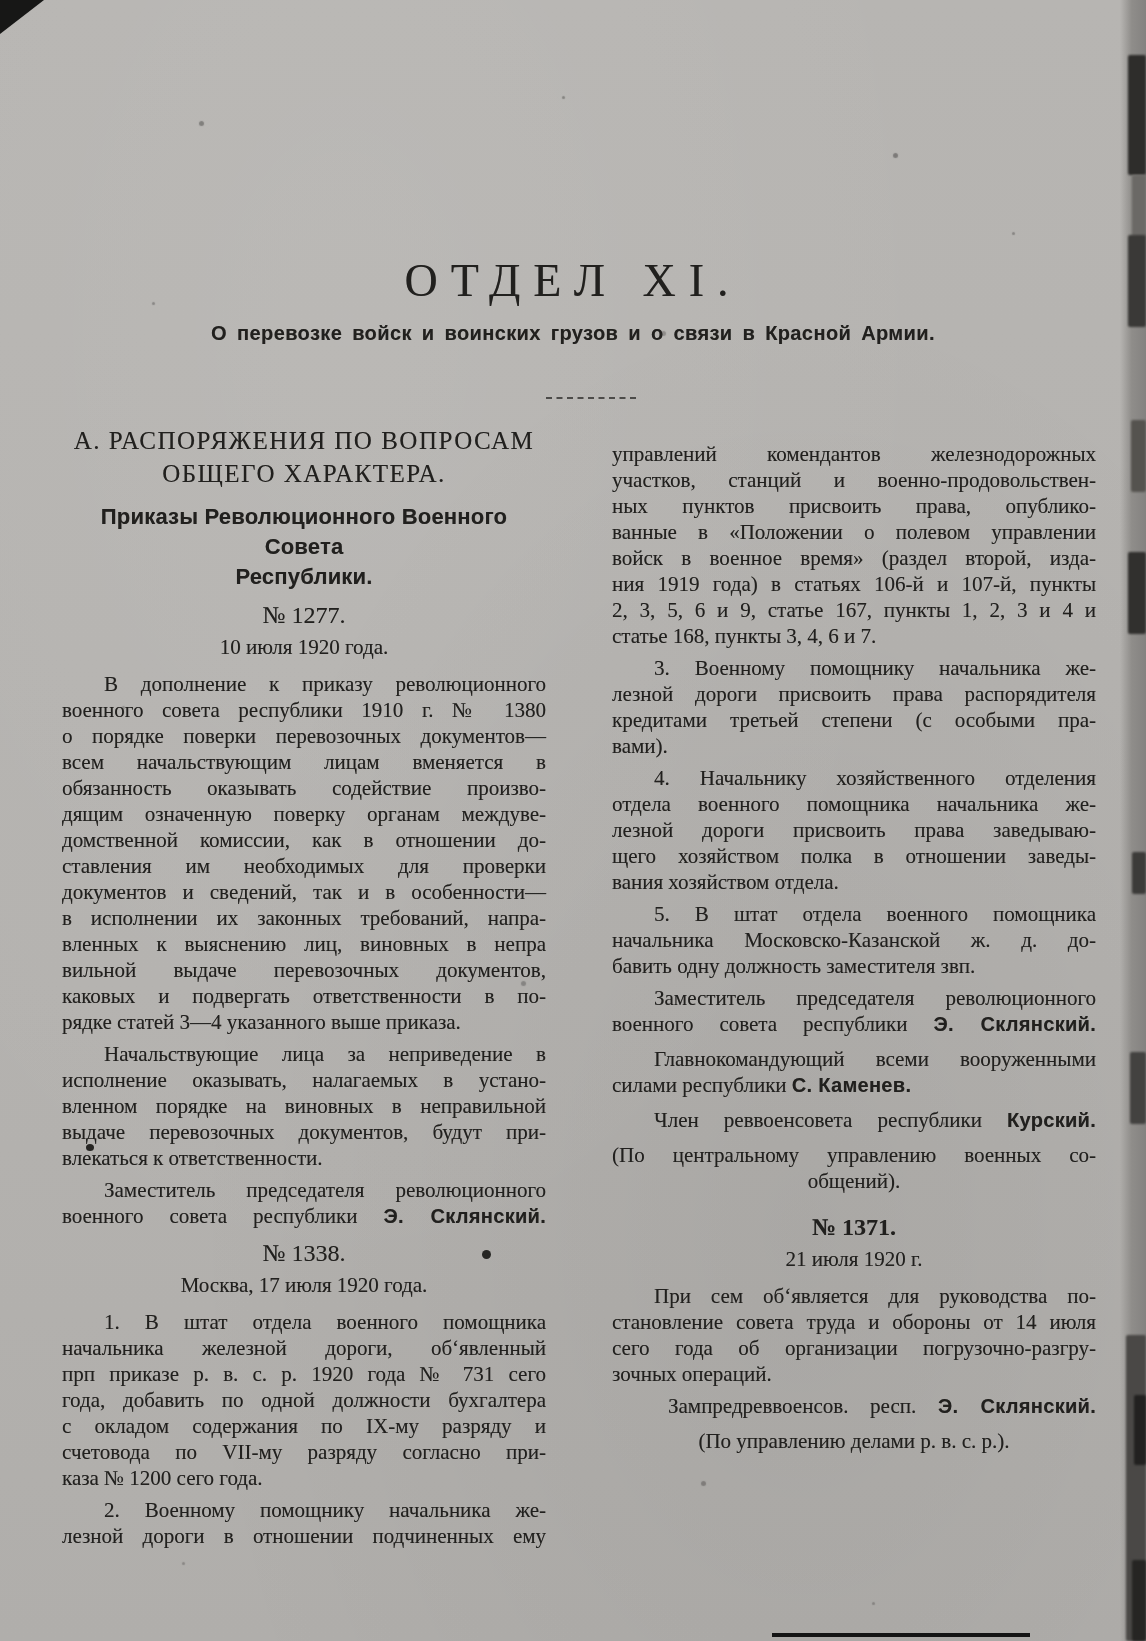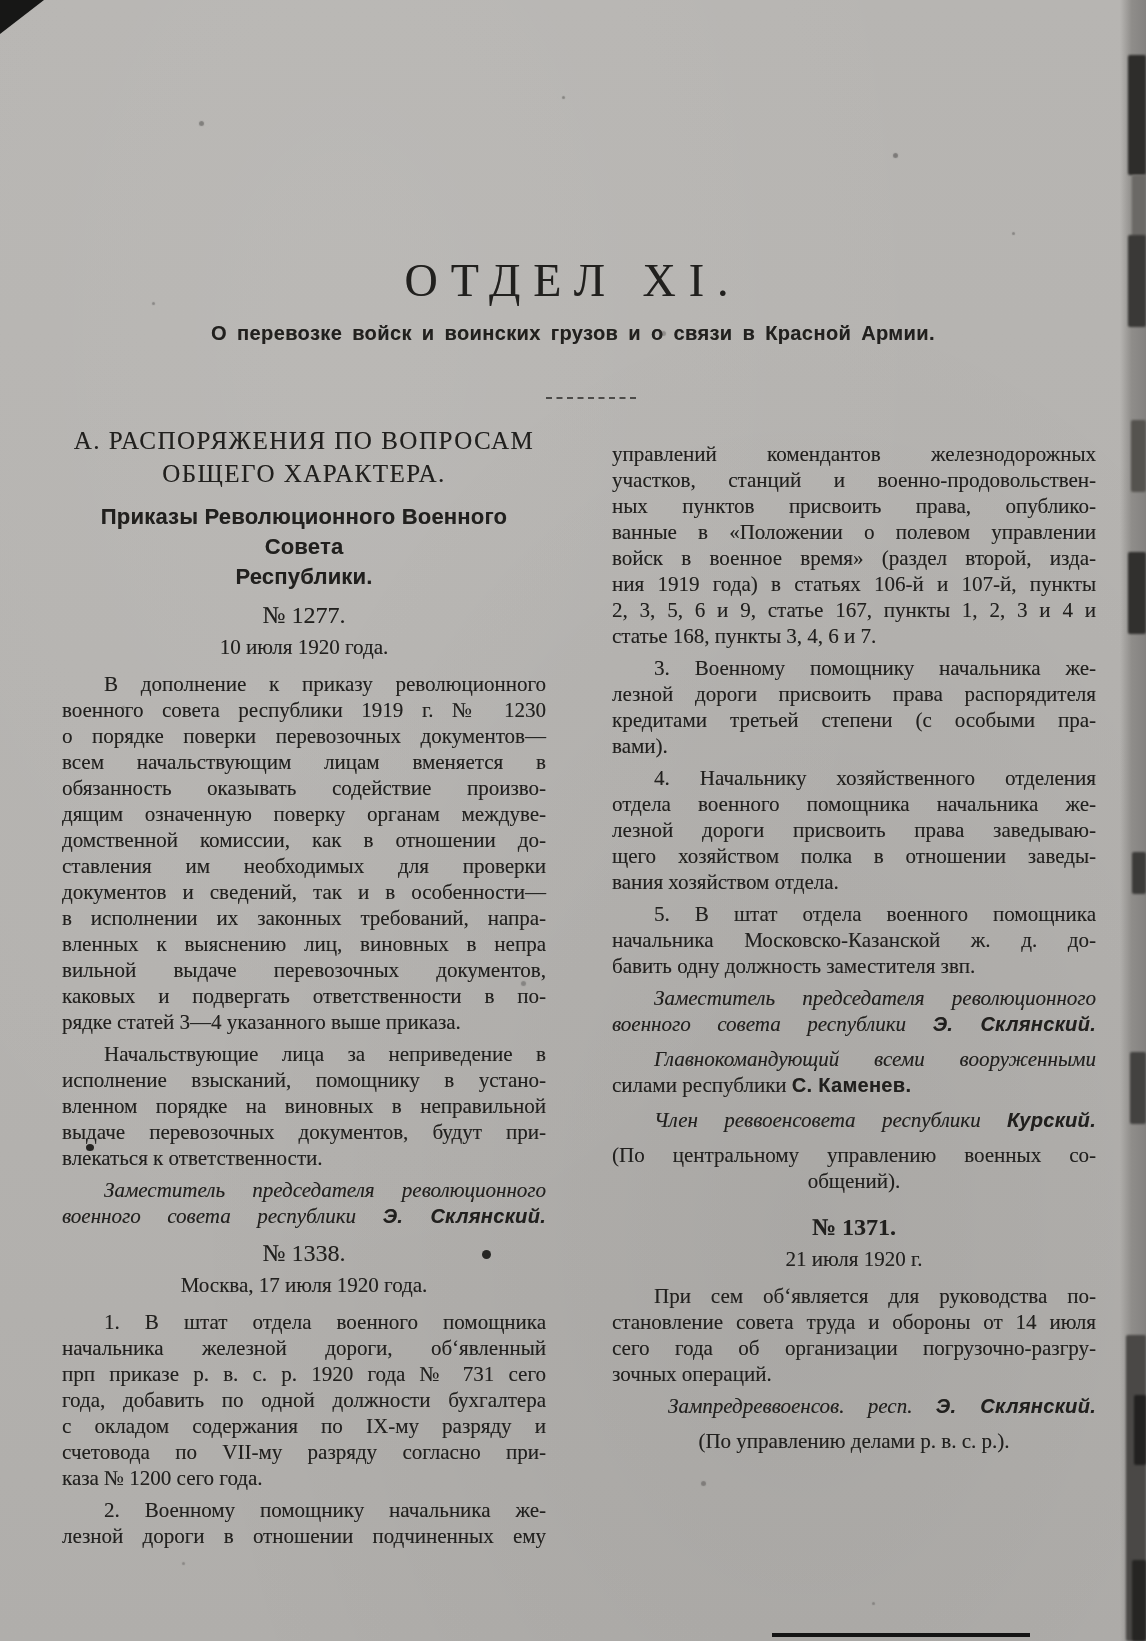--- a/index.html
+++ b/index.html
@@ -31,21 +31,21 @@
   .mt-lg{margin-top:18px;font-weight:bold;}
   .para{margin:0 0 6px;}
   .sig{margin:6px 0 9px;}
   .line{display:block;text-align:justify;text-align-last:justify;}
   .para .line:last-child{text-align-last:left;}
   .cont .line:last-child{text-align-last:justify;}
   .para .line:first-child,.line.ind{text-indent:42px;}
   .noindent .line:first-child{text-indent:0;}
   .center-lines .line{text-align:center;text-align-last:center;text-indent:0;}
   .note .line:last-child{text-align-last:center;}
-  .line.j{text-align-last:justify;font-style:italic;}
+  .line.j{text-align-last:justify;}
   .line.left{text-align-last:left;}
   .line.ind-lg{text-indent:56px;}
   .sig-name{font-family:"Liberation Sans","DejaVu Sans",sans-serif;font-weight:700;font-size:20px;letter-spacing:0.3px;}
   .note2{text-align:center;margin-top:8px;}
   
   .corner-mark{position:absolute;top:0;left:0;width:44px;height:34px;background:#171716;
     clip-path:polygon(0 0,100% 0,0 100%);filter:blur(0.6px);}
   .edge-band{position:absolute;top:0;right:0;width:26px;height:1641px;
     background:linear-gradient(to right,rgba(60,58,55,0) 0%,#8f8d8a 45%,#848280 100%);}
   .edge-band b{position:absolute;right:0;display:block;filter:blur(1px);border-radius:2px;}
@@ -85,37 +85,37 @@
     <div class="orders-heading center-lines lines">
         <div class="line">Приказы Революционного Военного Совета</div>
         <div class="line">Республики.</div>
       </div>
 
     <div class="order-number">№ 1277.</div>
     <div class="order-date">10 июля 1920 года.</div>
 
     <div class="para lines">
         <div class="line">В дополнение к приказу революционного</div>
-        <div class="line">военного совета республики 1919 г. № 1230</div>
+        <div class="line">военного совета республики 1910 г. № 1380</div>
         <div class="line">о порядке поверки перевозочных документов—</div>
         <div class="line">всем начальствующим лицам вменяется в</div>
         <div class="line">обязанность оказывать содействие произво-</div>
         <div class="line">дящим означенную поверку органам междуве-</div>
         <div class="line">домственной комиссии, как в отношении до-</div>
         <div class="line">ставления им необходимых для проверки</div>
         <div class="line">документов и сведений, так и в особенности—</div>
         <div class="line">в исполнении их законных требований, напра-</div>
         <div class="line">вленных к выяснению лиц, виновных в непра</div>
         <div class="line">вильной выдаче перевозочных документов,</div>
         <div class="line">каковых и подвергать ответственности в по-</div>
         <div class="line">рядке статей 3—4 указанного выше приказа.</div>
       </div>
     <div class="para lines">
         <div class="line">Начальствующие лица за неприведение в</div>
-        <div class="line">исполнение взысканий, помощнику в устано-</div>
+        <div class="line">исполнение оказывать, налагаемых в устано-</div>
         <div class="line">вленном порядке на виновных в неправильной</div>
         <div class="line">выдаче перевозочных документов, будут при-</div>
         <div class="line">влекаться к ответственности.</div>
       </div>
 
     <div class="sig">
       <div class="line ind j">Заместитель председателя революционного</div>
       <div class="line j"><span>военного совета республики </span><b class="sig-name">Э. Склянский.</b></div>
     </div>
 

